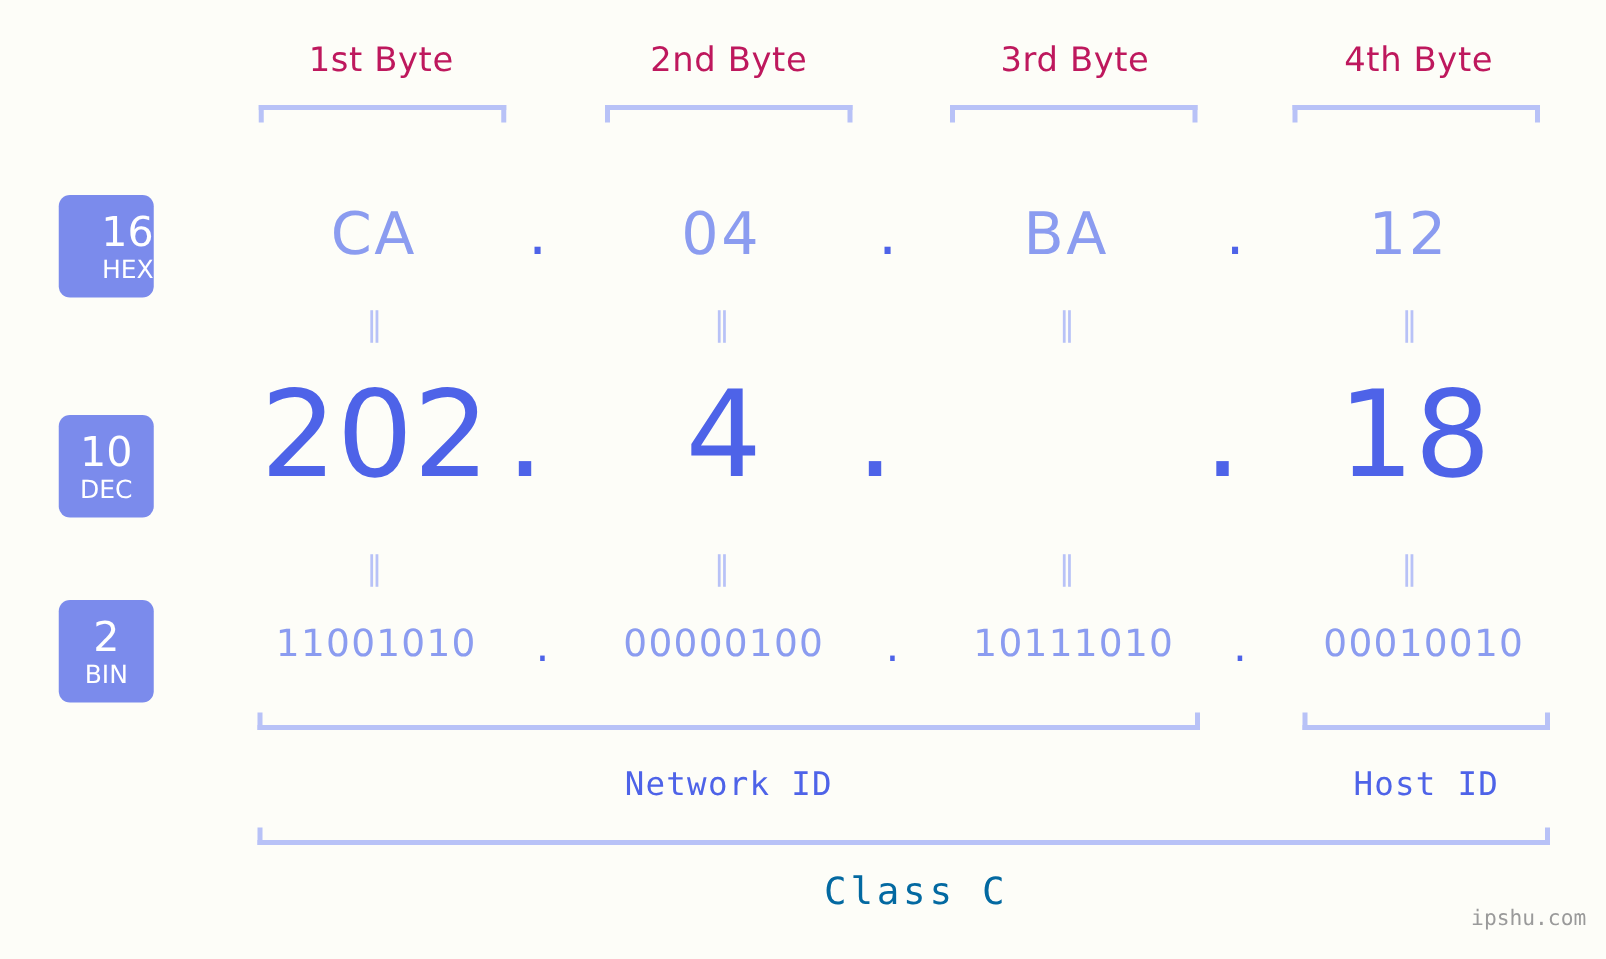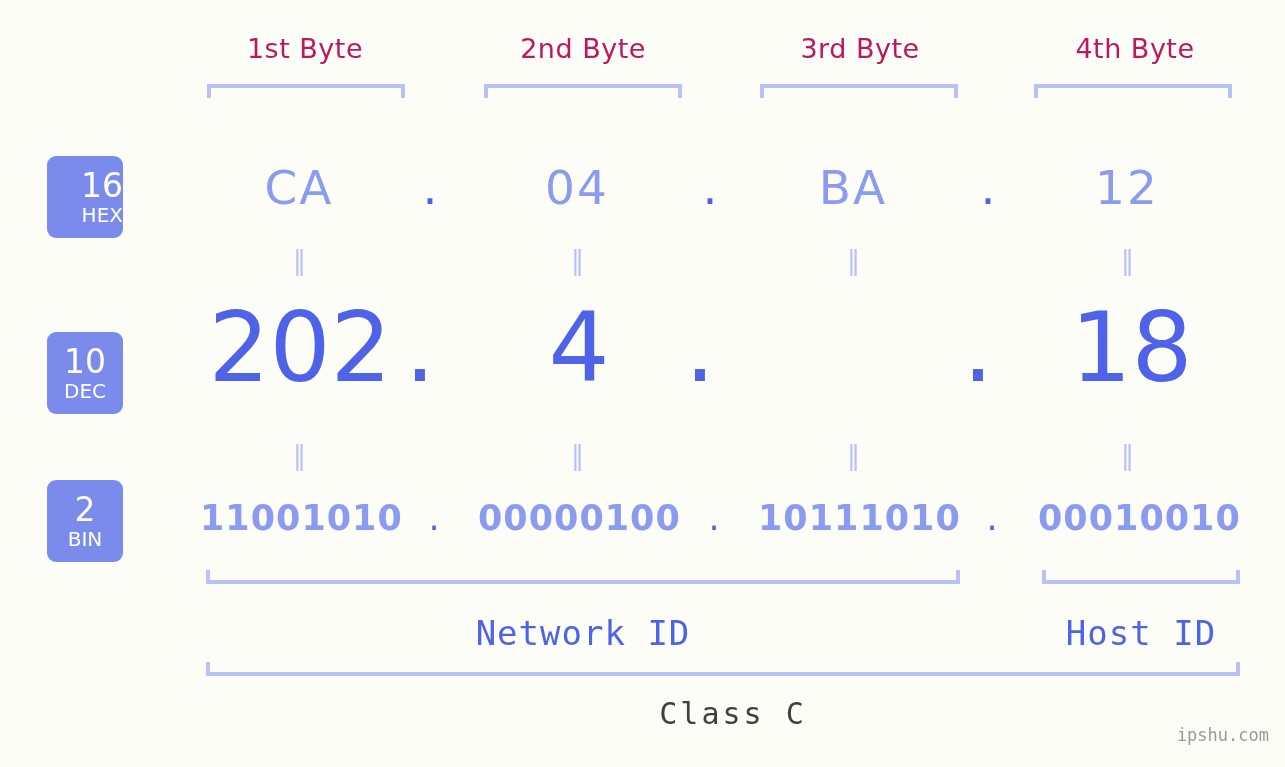--- a/index.html
+++ b/index.html
@@ -104,55 +104,54 @@
     letter-spacing: 0px;
     line-height: 96px;
   }
   .dec-dot {
     font-size: 96px;
     color: #4e63e8;
     line-height: 96px;
   }
 
   .bin-val {
-    font-size: 35px;
+    font-size: 30px;
     color: #8b9cf0;
     letter-spacing: 1px;
-    font-weight: bold;
   }
   .bin-dot {
     font-size: 35px;
     color: #4e63e8;
   }
 
   
   .eq {
     position: absolute;
     font-size: 26px;
     color: #b8c2f7;
     text-align: center;
     font-family: "DejaVu Sans", sans-serif;
     letter-spacing: -1px;
   }
 
   
   .section-label {
     position: absolute;
     text-align: center;
-    font-size: 34px;
+    font-size: 26px;
     color: #4e63e8;
     font-family: "DejaVu Sans Mono", monospace;
     white-space: nowrap;
     letter-spacing: 1px;
   }
   .class-label {
     position: absolute;
     text-align: center;
     font-size: 30px;
-    color: #404040;
+    color: #0369a1;
     font-family: "DejaVu Sans Mono", monospace;
     white-space: nowrap;
     letter-spacing: 3px;
   }
 
   
   .watermark {
     position: absolute;
     right: 16px;
     bottom: 22px;

